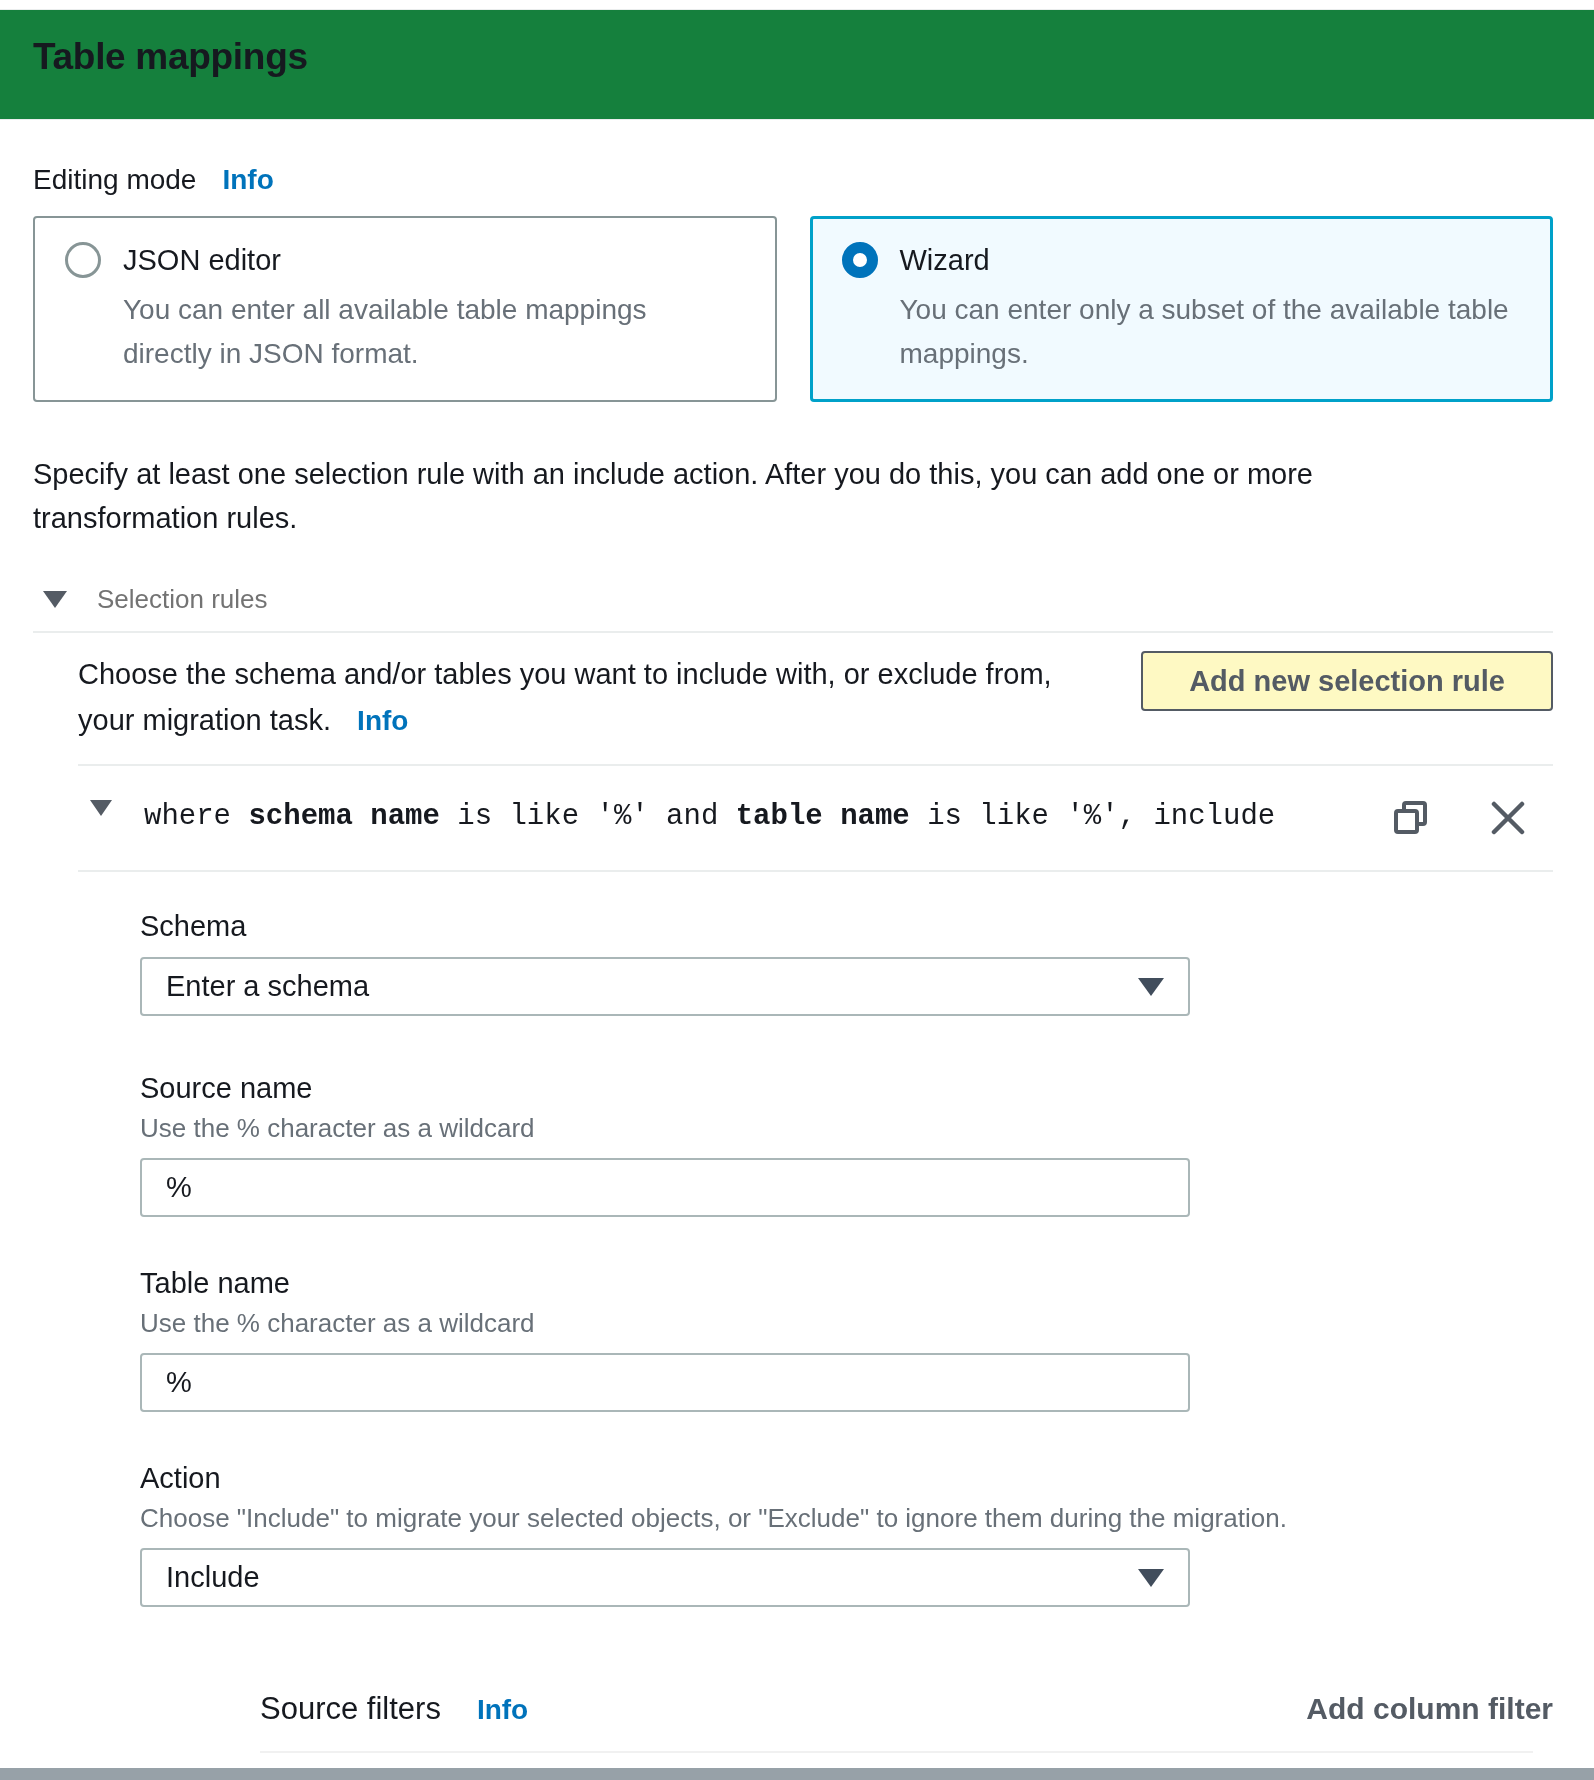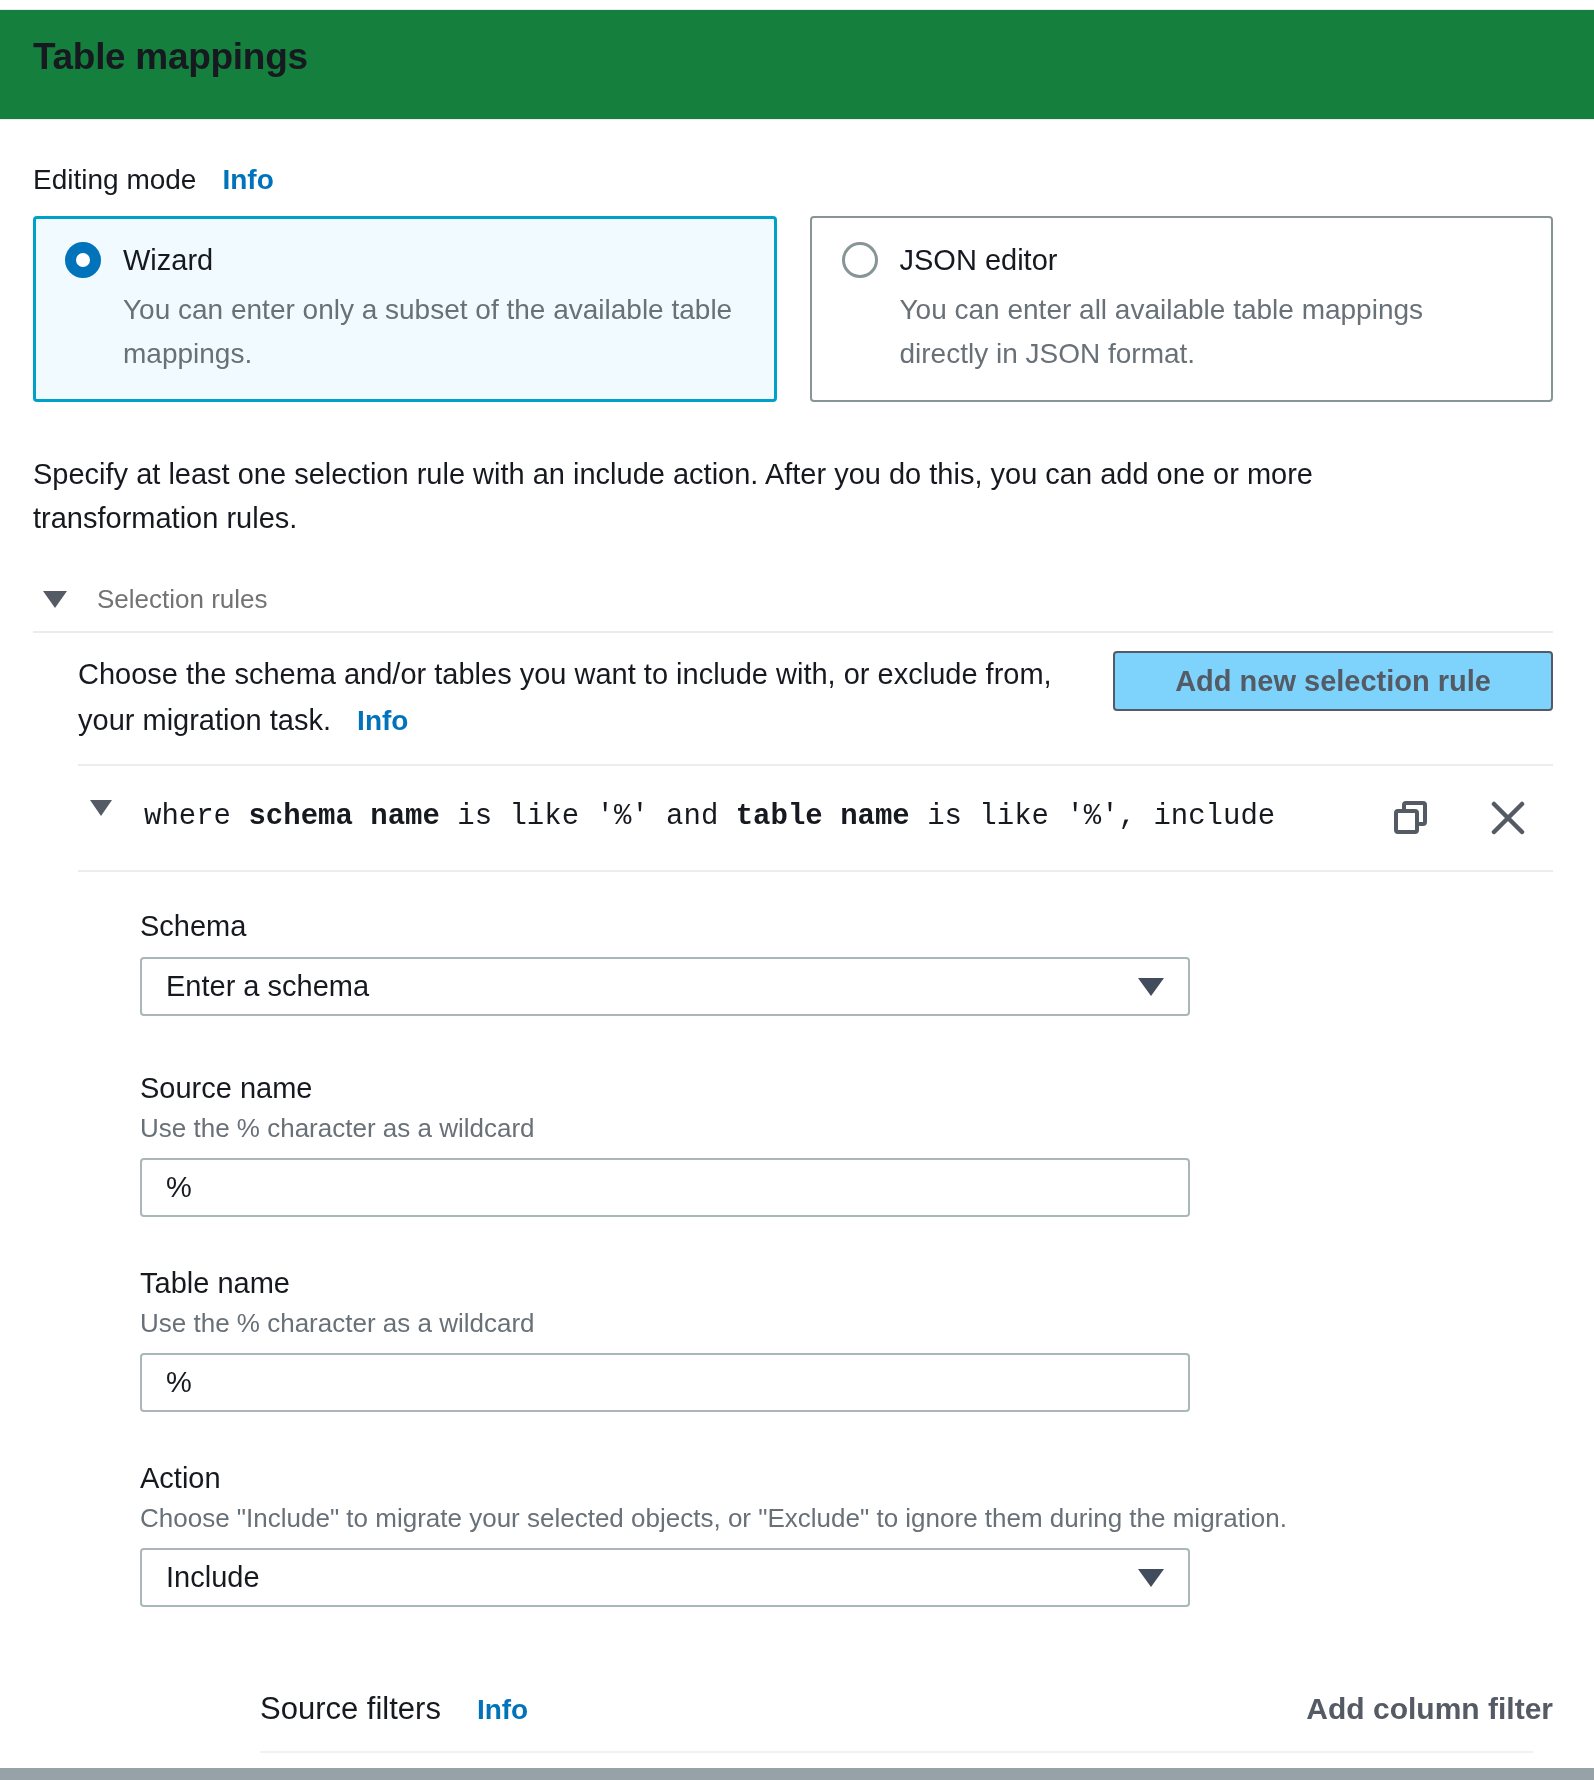--- a/index.html
+++ b/index.html
@@ -42,22 +42,22 @@
 
   .intro { margin-top:50px; font-size:29px; line-height:44px; max-width:1400px; color:#16191f; }
 
   .section-header { margin-top:44px; display:flex; align-items:center; gap:30px; padding-left:10px; cursor:pointer; }
   .section-title { font-size:26px; font-weight:400; color:#737373; }
   .divider { border-top:2px solid #eaeded; margin-top:16px; }
 
   .choose-row { margin-top:18px; display:flex; align-items:flex-start; padding-left:45px; }
   .choose-text { font-size:29px; line-height:46px; max-width:1000px; color:#16191f; }
   .btn-secondary {
-    margin-left:auto; background:#7dd3fc; border:2px solid #545b64; border-radius:4px;
-    color:#545b64; font-weight:700; font-size:29px; padding:0 60px; height:60px;
+    margin-left:auto; background:#fef9c3; border:2px solid #545b64; border-radius:4px;
+    color:#545b64; font-weight:700; font-size:29px; padding:0 46px; height:60px;
     font-family:"Liberation Sans", sans-serif; cursor:pointer; white-space:nowrap;
   }
   .rule-divider { border-top:2px solid #eaeded; margin-top:20px; margin-left:45px; }
 
   .rule-header { display:flex; align-items:flex-start; margin-left:57px; padding:34px 0; cursor:pointer;font-family:Liberation Mono, monospace; }
   .rule-title { margin-left:32px; font-size:29px; color:#16191f; }
   .rule-title b { font-weight:700; }
   .rule-actions { margin-left:auto; display:flex; align-items:center; gap:62px; padding-right:28px; }
   .icon-btn { background:none; border:none; padding:0; cursor:pointer; line-height:0; }
 
@@ -101,33 +101,33 @@
 </div>
 
 <div class="content">
 
   <div class="label-row">
     <span class="field-label">Editing mode</span>
     <a class="info-link">Info</a>
   </div>
 
   <div class="cards">
+    <div class="card">
+      <div class="card-head">
+        <span class="radio"></span>
+        <span class="card-label">JSON editor</span>
+      </div>
+      <div class="card-desc">You can enter all available table mappings directly in JSON format.</div>
+    </div>
     <div class="card selected">
       <div class="card-head">
         <span class="radio on"></span>
         <span class="card-label">Wizard</span>
       </div>
       <div class="card-desc">You can enter only a subset of the available table mappings.</div>
-    </div>
-    <div class="card">
-      <div class="card-head">
-        <span class="radio"></span>
-        <span class="card-label">JSON editor</span>
-      </div>
-      <div class="card-desc">You can enter all available table mappings directly in JSON format.</div>
     </div>
   </div>
 
   <div class="intro">Specify at least one selection rule with an include action. After you do this, you can add one or more transformation rules.</div>
 
   <div class="section-header">
     <span class="icon-wrap" style="line-height:0;">
       <svg width="24" height="17" viewBox="0 0 24 17">
           <path d="M0 0 H24 L12 17 Z" fill="#545b64"></path>
         </svg>

